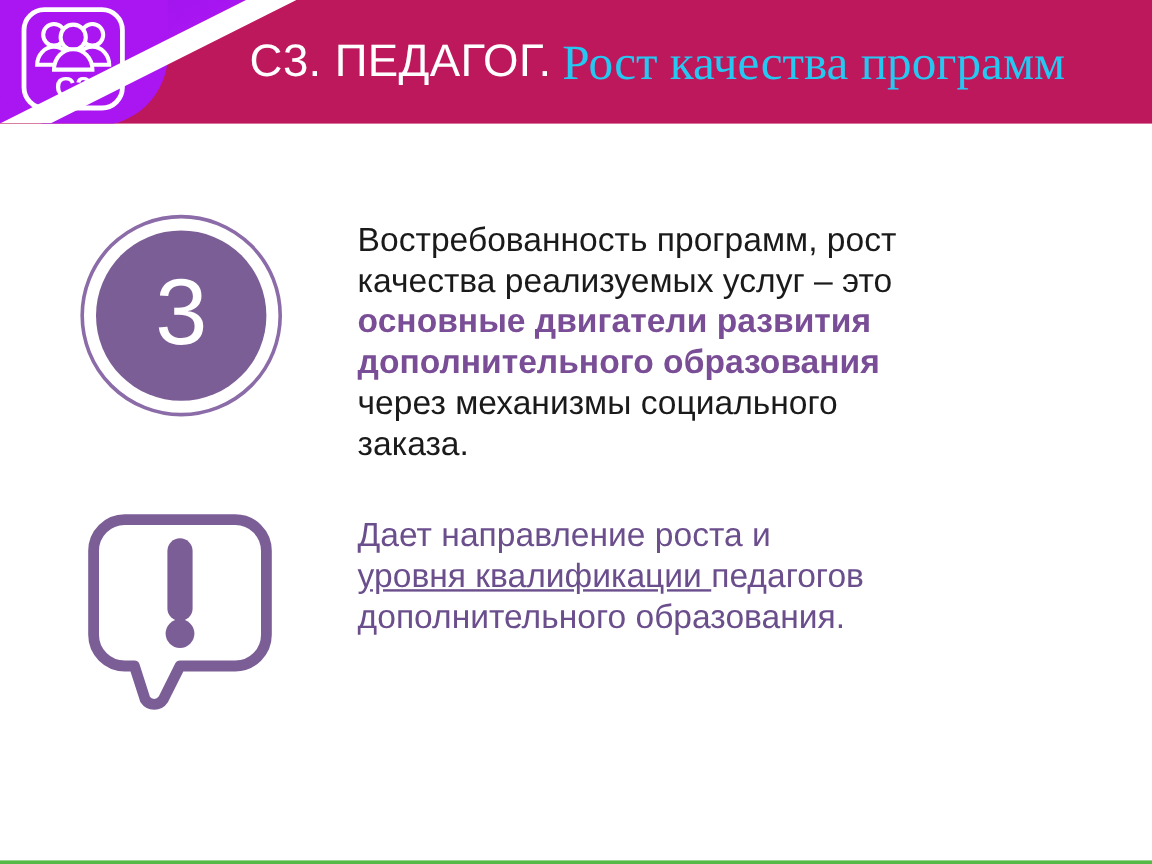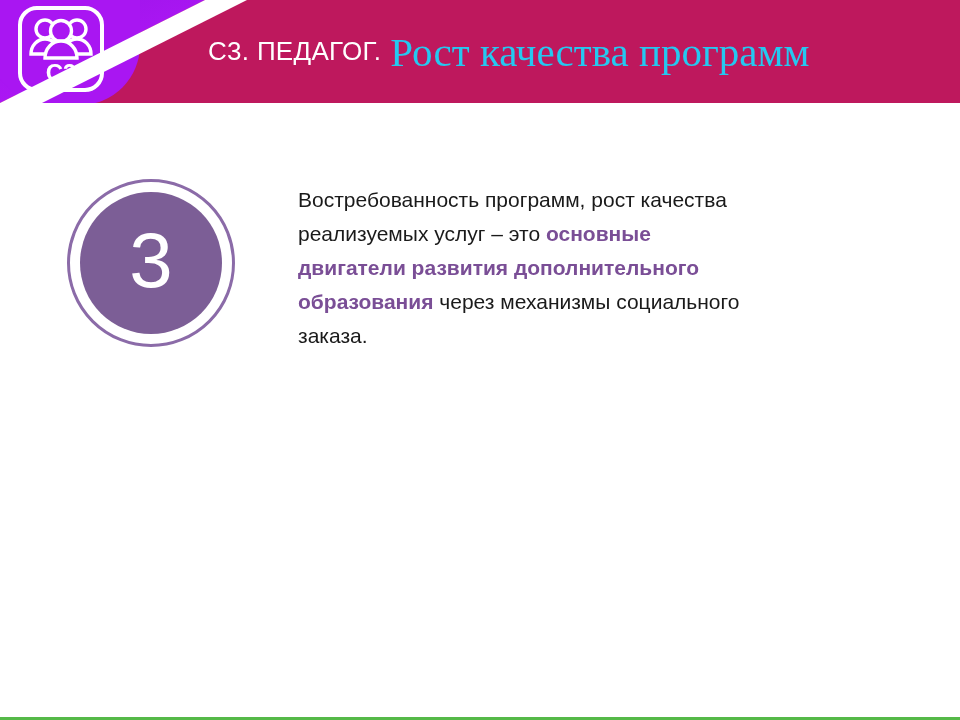--- a/index.html
+++ b/index.html
@@ -96,21 +96,21 @@
     left: 208px;
     top: 0;
     height: 103px;
     display: flex;
     align-items: center;
     white-space: nowrap;
   }
   .title-main {
     color: #ffffff;
     font-family: "Liberation Sans", sans-serif;
-    font-size: 26px;
+    font-size: 38px;
     font-weight: 400;
     letter-spacing: 0.3px;
   }
   .title-accent {
     color: #25C8F0;
     font-family: "Liberation Serif", serif;
     font-size: 41px;
     font-weight: 400;
     margin-left: 9px;
   }
@@ -186,21 +186,21 @@
   .bubble-wrap svg { display: block; }
 
   
   .text-col {
     width: 560px;
     padding-top: 4px;
   }
   .para {
     margin: 0;
     font-family: "Liberation Sans", sans-serif;
-    font-size: 21px;
+    font-size: 28px;
     line-height: 34px;
     color: #1A1A1A;
   }
   .para-one { max-width: 455px; }
   .para-two {
     color: #6B4E8C;
     max-width: 440px;
   }
   .em-purple {
     color: #7A4E96;
@@ -266,17 +266,49 @@
             <span class="num-circle-text">3</span>
           </div>
         </div>
       </div>
 
       <div class="text-col">
         <p class="para para-one"><span>Востребованность программ, рост качества реализуемых услуг – это </span><span class="em-purple">основные двигатели развития дополнительного образования</span><span> через механизмы социального заказа.</span></p>
       </div>
     </div>
 
+    <div class="row row-two">
+
+      <div class="icon-col">
+        <div class="bubble-wrap">
+          <svg width="160" height="168" viewBox="0 0 160 168" xmlns="http://www.w3.org/2000/svg">
+
+            <path d="M34 8
+                     L126 8
+                     a26 26 0 0 1 26 26
+                     L152 104
+                     a26 26 0 0 1 -26 26
+                     L80 130
+                     L66 158
+                     a9 9 0 0 1 -15 0
+                     L42 130
+                     L34 130
+                     a26 26 0 0 1 -26 -26
+                     L8 34
+                     a26 26 0 0 1 26 -26
+                     Z" fill="none" stroke="#7C5E96" stroke-width="9" stroke-linejoin="round" stroke-linecap="round"></path>
+
+            <path d="M80 34 L80 82" fill="none" stroke="#7C5E96" stroke-width="21" stroke-linecap="round"></path>
+
+            <circle cx="80" cy="103" r="12" fill="#7C5E96"></circle>
+          </svg>
+        </div>
+      </div>
+
+      <div class="text-col">
+        <p class="para para-two"><span>Дает направление роста и </span><span class="u-link">уровня квалификации </span><span>педагогов дополнительного образования.</span></p>
+      </div>
+    </div>
   </div>
 
   <div class="footer-accent"></div>
 
 </div>
 
 </body></html>

